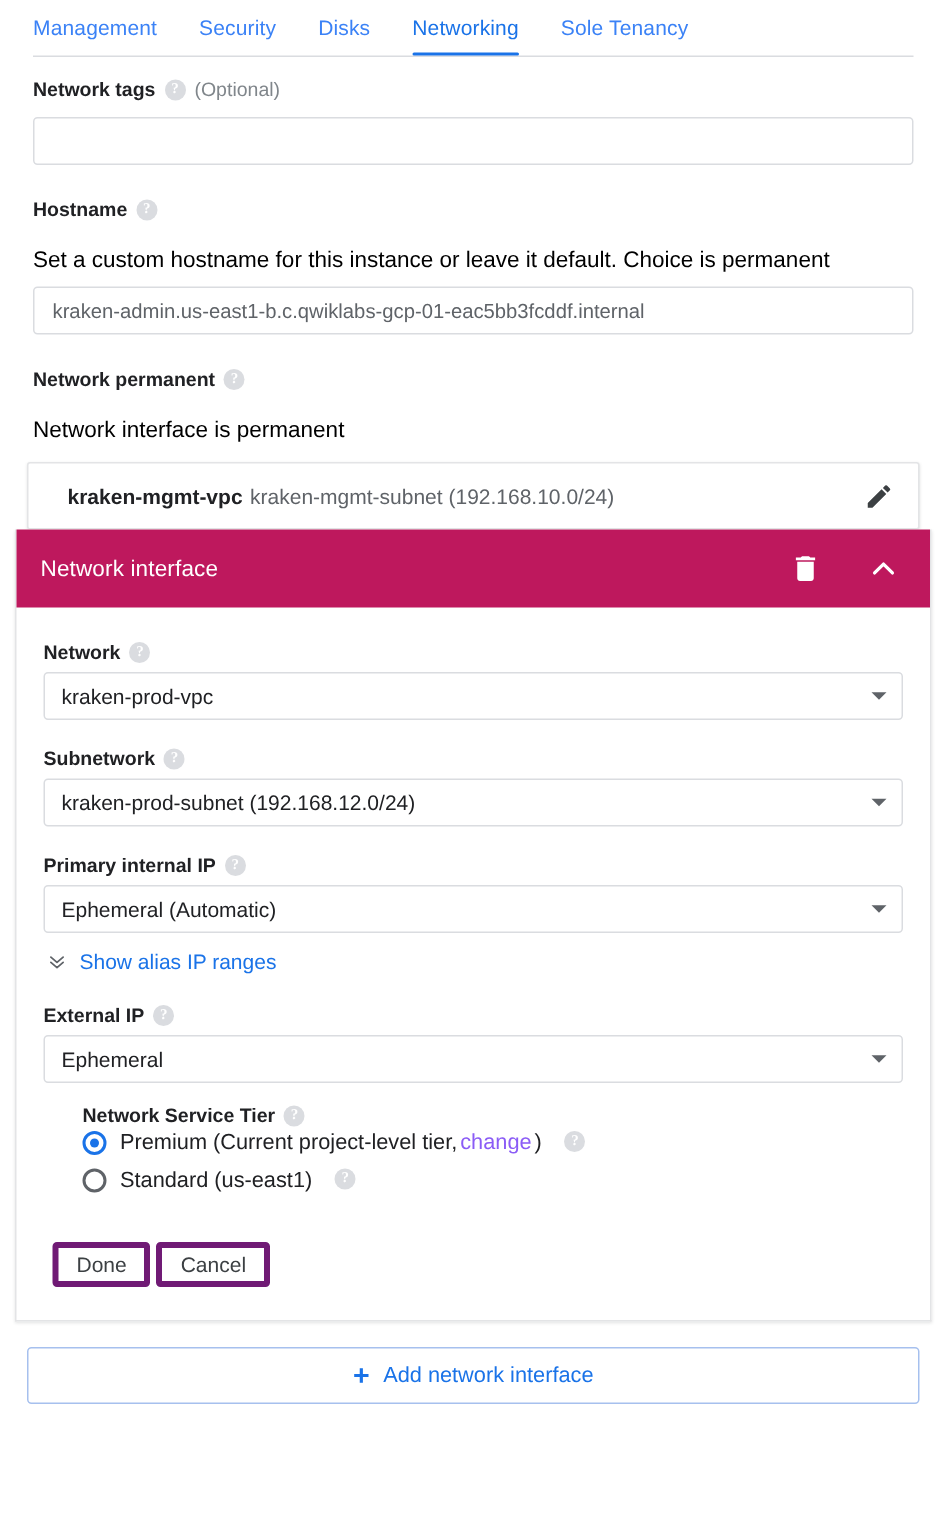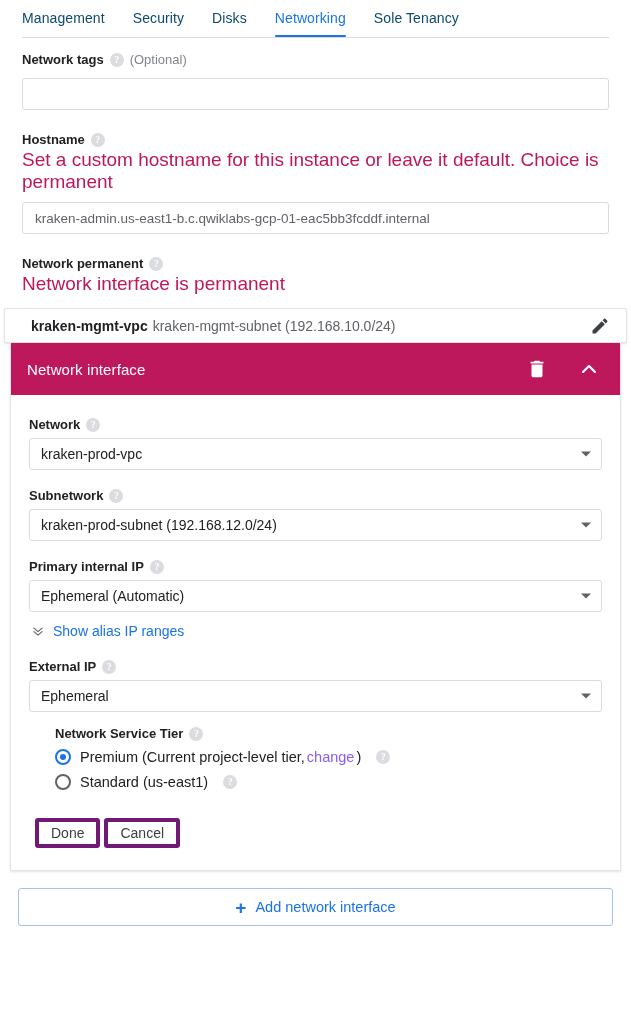--- a/index.html
+++ b/index.html
@@ -23,21 +23,21 @@
     gap: 0;
   }
   .tabbar::after {
     content:"";
     position:absolute; left:22px; right:22px; bottom:0;
     height:1px; background:#dadce0;
   }
   .tab {
     position: relative;
     font-size: 14px;
-    color: #0c4a6e;
+    color: #3b82f6;
     line-height: 37px;
     padding: 0 14px;
     white-space: nowrap;
     cursor: pointer;
     letter-spacing: .1px;
   }
   .tab:first-child { padding-left: 0; }
   .tab.active { color:#1a73e8; font-weight:400; }
   .tab.active::after {
     content:"";
@@ -61,21 +61,21 @@
   .help {
     display:inline-flex; align-items:center; justify-content:center;
     width:14px; height:14px; border-radius:50%;
     background:#dadce0; color:#fff;
     font-size:10px; font-weight:bold; line-height:14px;
     font-family:"Liberation Serif", serif;
     flex:0 0 auto;
     cursor:pointer;
     user-select:none;
   }
-  .subtext { font-size:19px; color:#be185d; margin-top:2px; }
+  .subtext { font-size:15px; color:#000000; margin-top:18px; }
 
   .textinput {
     width: 100%;
     height: 32px;
     border: 1px solid #dadce0;
     border-radius: 3px;
     background: #fff;
     font-size: 13.5px;
     color: #3c4043;
     padding: 0 12px;
@@ -104,22 +104,22 @@
     position:absolute; right:10px; top:50%;
     width:0; height:0;
     border-left:5px solid transparent;
     border-right:5px solid transparent;
     border-top:5px solid #5f6368;
     transform: translateY(-50%);
   }
 
   
   .ifcard {
-    margin: 0 4px;
-    height: 35px;
+    margin: 0 18px;
+    height: 45px;
     border: 1px solid #e3e4e6;
     border-radius: 2px;
     background:#fff;
     box-shadow: 0 1px 2px rgba(60,64,67,.15);
     display:flex; align-items:center;
     padding: 0 16px 0 26px;
     font-size: 14px;
   }
   .ifcard .name { font-weight:bold; color:#202124; }
   .ifcard .sub { color:#5f6368; margin-left:5px; }
@@ -152,21 +152,21 @@
     display:flex; align-items:center; gap:8px;
     color:#1a73e8; font-size:14px; cursor:pointer;
     margin: -2px 0 20px 2px;
   }
   .dblchev { width:14px; height:14px; flex:0 0 auto; }
 
   
   .tier { margin-left: 26px; margin-bottom: 4px; }
   .tier > .lbl { margin-bottom: 3px; }
   .radio-row {
-    display:flex; align-items:center; gap:9px;
+    display:flex; align-items:flex-start; gap:9px;
     font-size:14.5px; color:#202124;
     height: 25px; cursor:pointer;
   }
   .radio {
     width:16px; height:16px; border-radius:50%;
     border:2px solid #5f6368; background:#fff;
     position:relative; flex:0 0 auto;
   }
   .radio.checked { border-color:#1a73e8; }
   .radio.checked::after {

